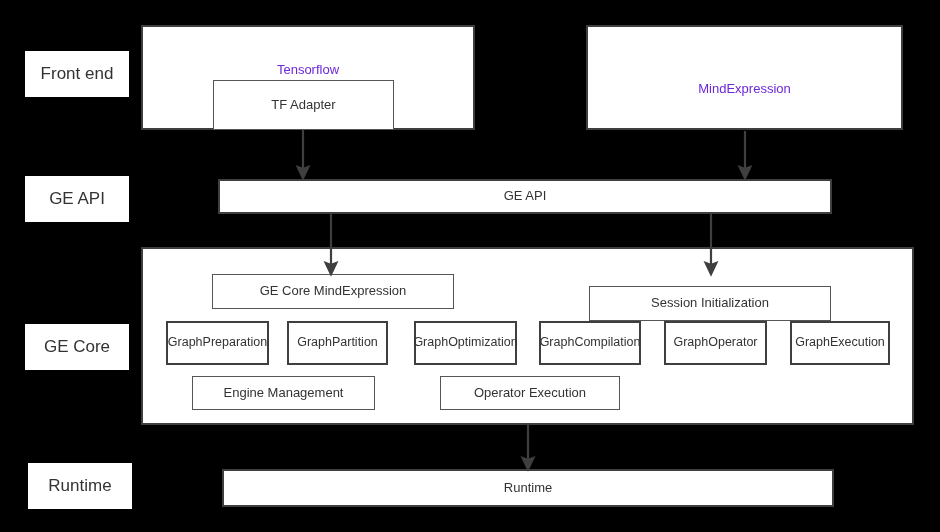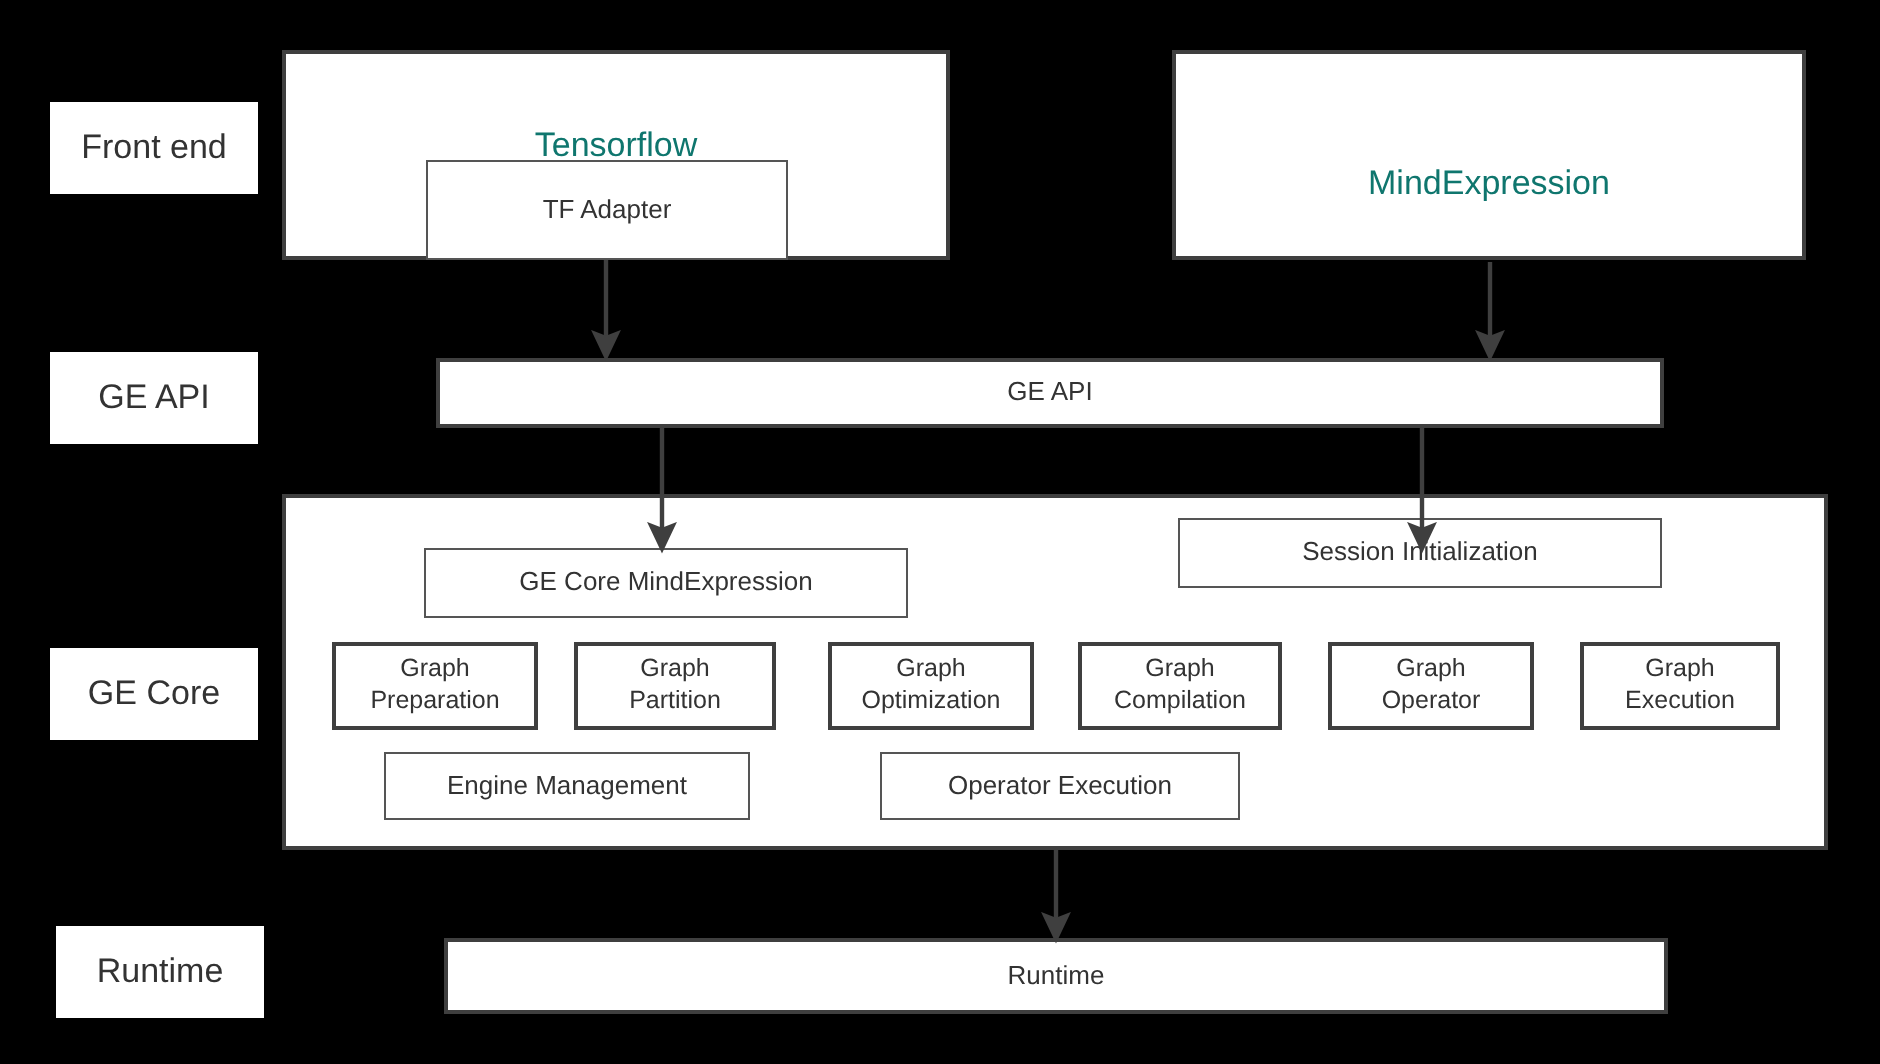--- a/index.html
+++ b/index.html
@@ -34,31 +34,31 @@
     font-size: 17px;
     border-width: 1px;
     border-color: #ffffff;
   }
   .group-box {
     align-items: flex-start;
     justify-content: center;
     padding-top: 8px;
   }
   .group-box > .group-title {
-    font-size: 17px;
-    color: #0f766e;
+    font-size: 13px;
+    color: #6d28d9;
   }
   .thin-box {
     border: 1.6px solid #555555;
   }
   .wide-bar {
     font-size: 13px;
   }
   .stack-box {
-    flex-direction: column;
+    flex-direction: row;
     font-size: 12.5px;
   }
   .stack-box span {
     display: block;
   }
   svg.arrows {
     position: absolute;
     left: 0;
     top: 0;
     width: 940px;
@@ -102,21 +102,21 @@
   <div class="box wide-bar" style="left:218px; top:179px; width:614px; height:35px;">
     <span>GE API</span>
   </div>
 
   <div class="box" style="left:141px; top:247px; width:773px; height:178px; display:block; background:#ffffff;"></div>
 
   <div class="box thin-box" style="left:212px; top:274px; width:242px; height:35px;">
     <span>GE Core MindExpression</span>
   </div>
 
-  <div class="box thin-box" style="left:589px; top:259px; width:242px; height:35px;">
+  <div class="box thin-box" style="left:589px; top:286px; width:242px; height:35px;">
     <span>Session Initialization</span>
   </div>
 
   <div class="box stack-box" style="left:166px; top:321px; width:103px; height:44px;">
     <span>Graph</span>
     <span>Preparation</span>
   </div>
 
   <div class="box stack-box" style="left:287px; top:321px; width:101px; height:44px;">
     <span>Graph</span>

